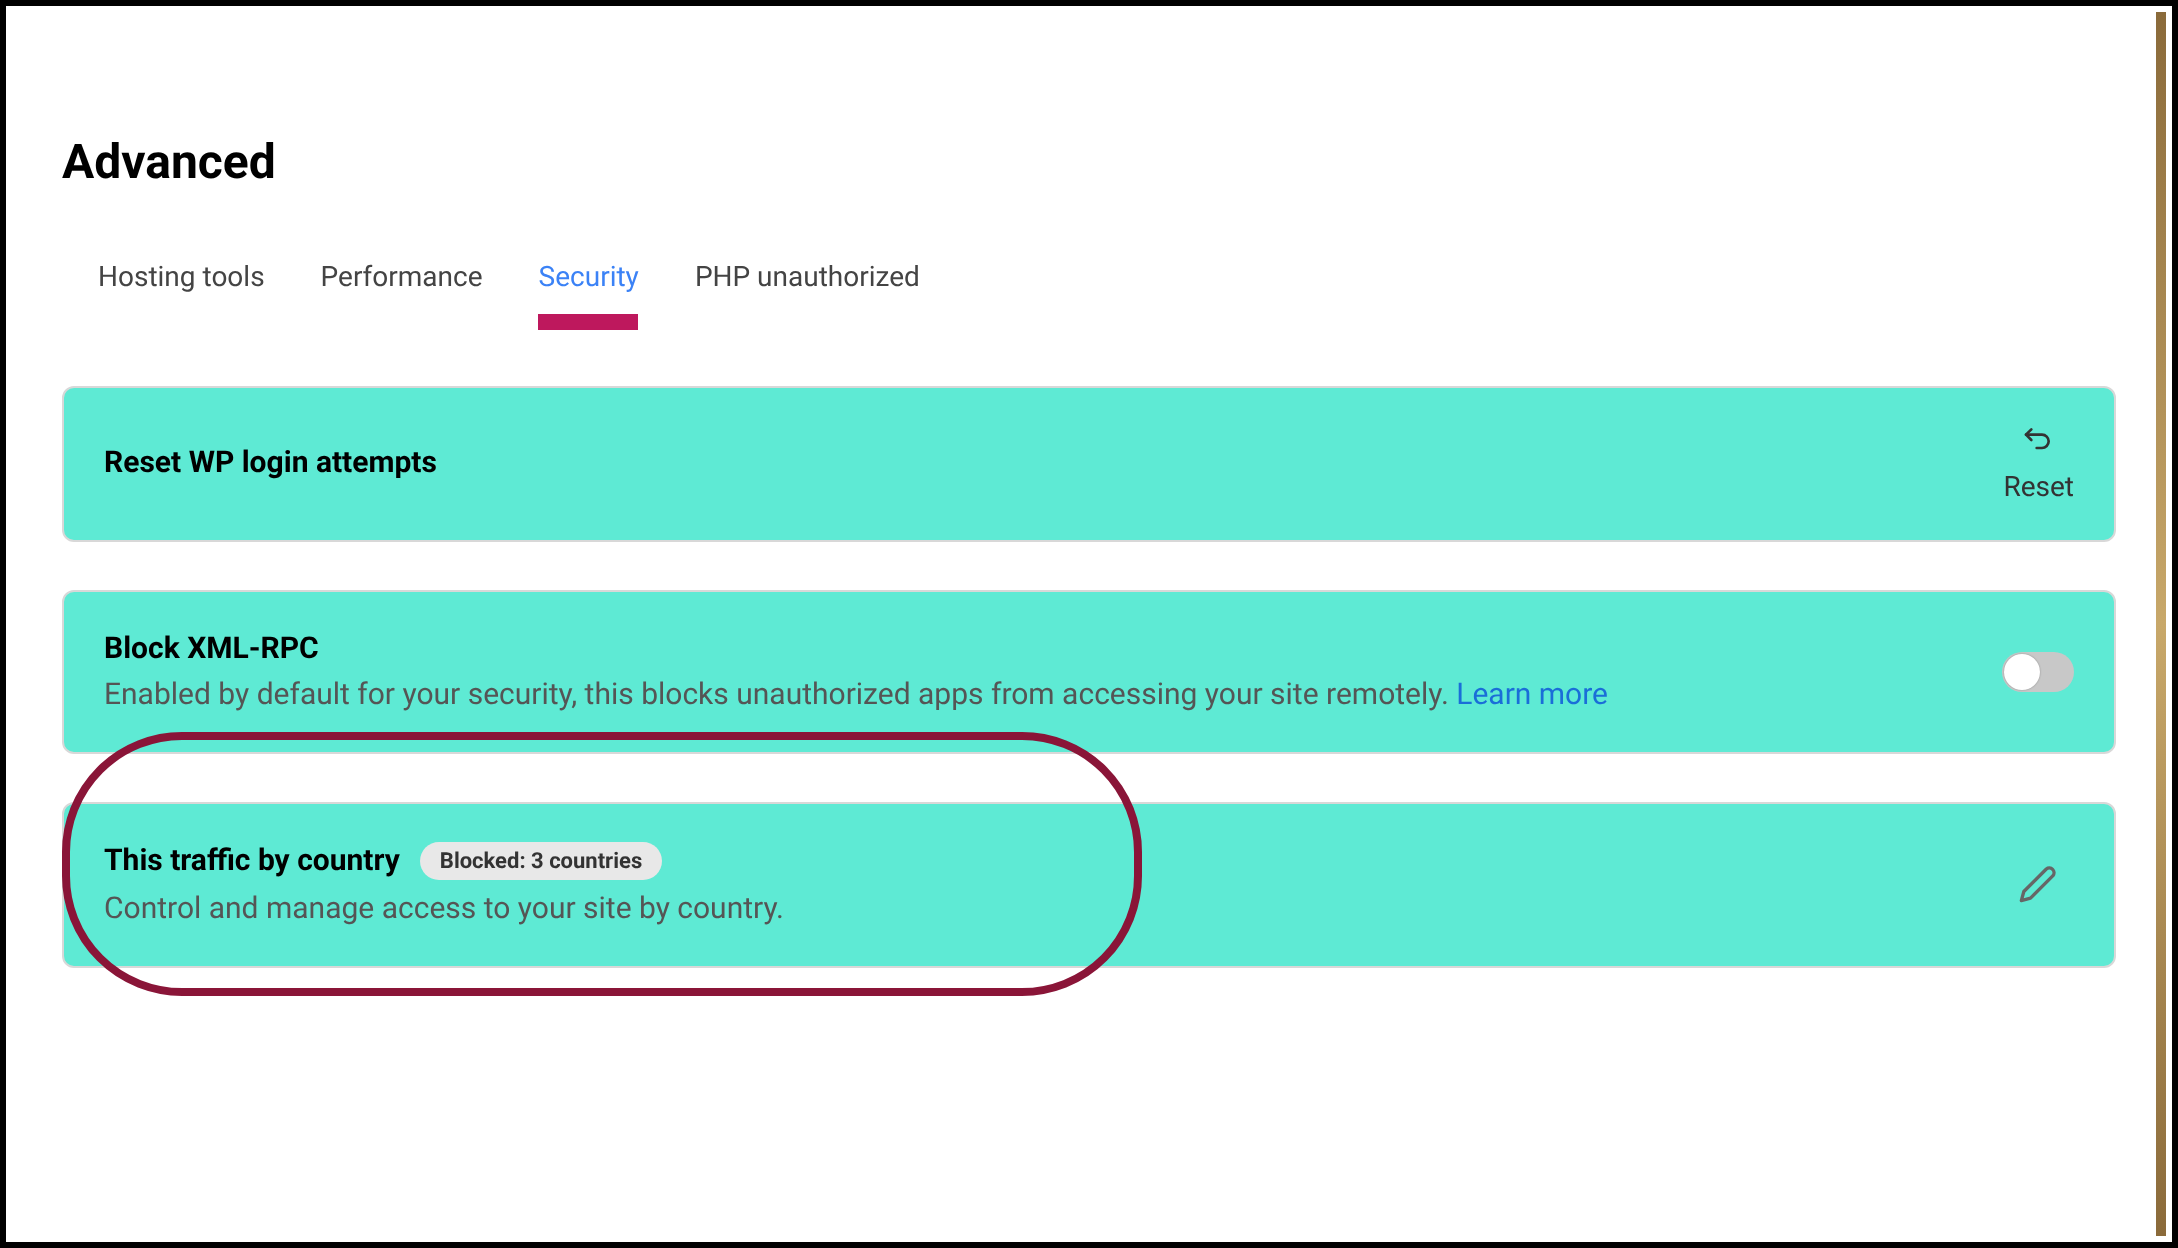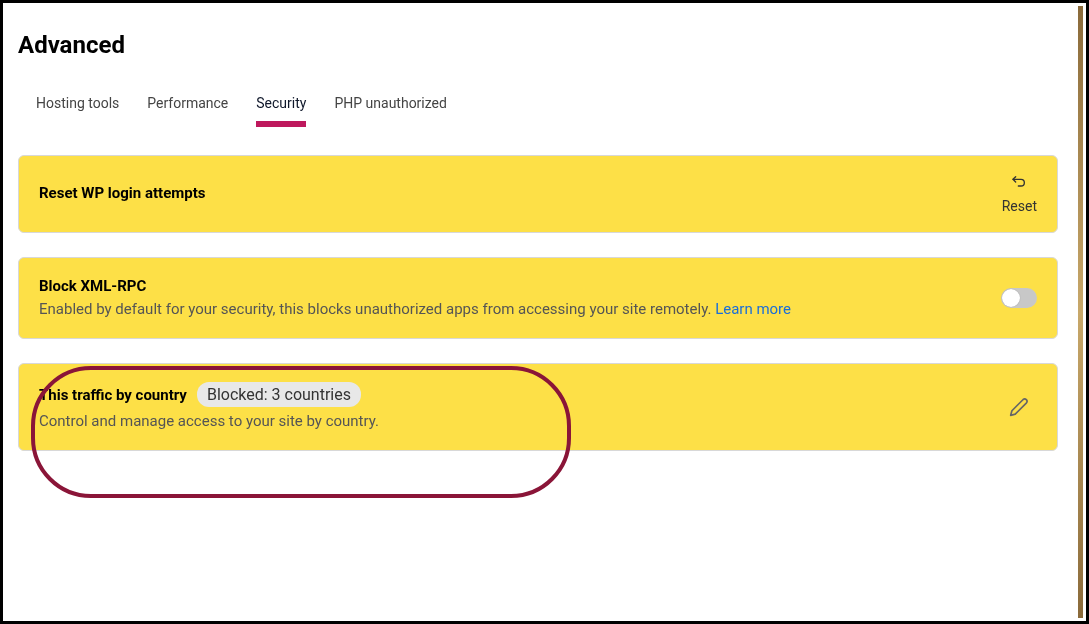--- a/index.html
+++ b/index.html
@@ -6,21 +6,22 @@
     body {
       font-family: -apple-system, BlinkMacSystemFont, "Segoe UI", Roboto, Helvetica, Arial, sans-serif;
       background: #fff;
       width: 1089px;
       height: 624px;
       border: 3px solid #000;
       position: relative;
       overflow: hidden;
     }
     .page {
-      padding: 28px 28px 0 15px;
+      padding: 28px 28px 0 28px;
+      margin-top: 36px;
     }
     .page-title {
       font-size: 24px;
       font-weight: 700;
       color: #000;
       margin-bottom: 36px;
     }
     .tabs {
       display: flex;
       gap: 28px;
@@ -28,32 +29,32 @@
       margin-bottom: 28px;
     }
     .tab {
       font-size: 14px;
       color: #444;
       padding-bottom: 10px;
       cursor: pointer;
       border-bottom: 2px solid transparent;
     }
     .tab.active {
-      color: #0f172a;
-      border-bottom: 6px solid #be185d;
+      color: #3b82f6;
+      border-bottom: 8px solid #be185d;
     }
     .card {
       border: 1px solid #d8d8d8;
       border-radius: 6px;
       padding: 18px 20px;
       margin-bottom: 24px;
       display: flex;
       align-items: center;
       justify-content: space-between;
-      background: #fde047;
+      background: #5eead4;
     }
     .card-left {
       flex: 1;
     }
     .card-title {
       font-size: 15px;
       font-weight: 700;
       color: #000;
       margin-bottom: 4px;
       display: inline-flex;
@@ -99,23 +100,23 @@
       border-radius: 50%;
       background: #fff;
       top: 1px;
       left: 1px;
       box-shadow: 0 0 1px rgba(0,0,0,0.3);
     }
     .badge {
       background: #e8e8e8;
       border-radius: 12px;
       padding: 3px 10px;
-      font-size: 16px;
+      font-size: 11px;
       color: #333;
-      font-weight: 400;
+      font-weight: 700;
     }
     .edit-btn {
       width: 36px;
       height: 36px;
       display: flex;
       align-items: center;
       justify-content: center;
       cursor: pointer;
       color: #555;
     }

